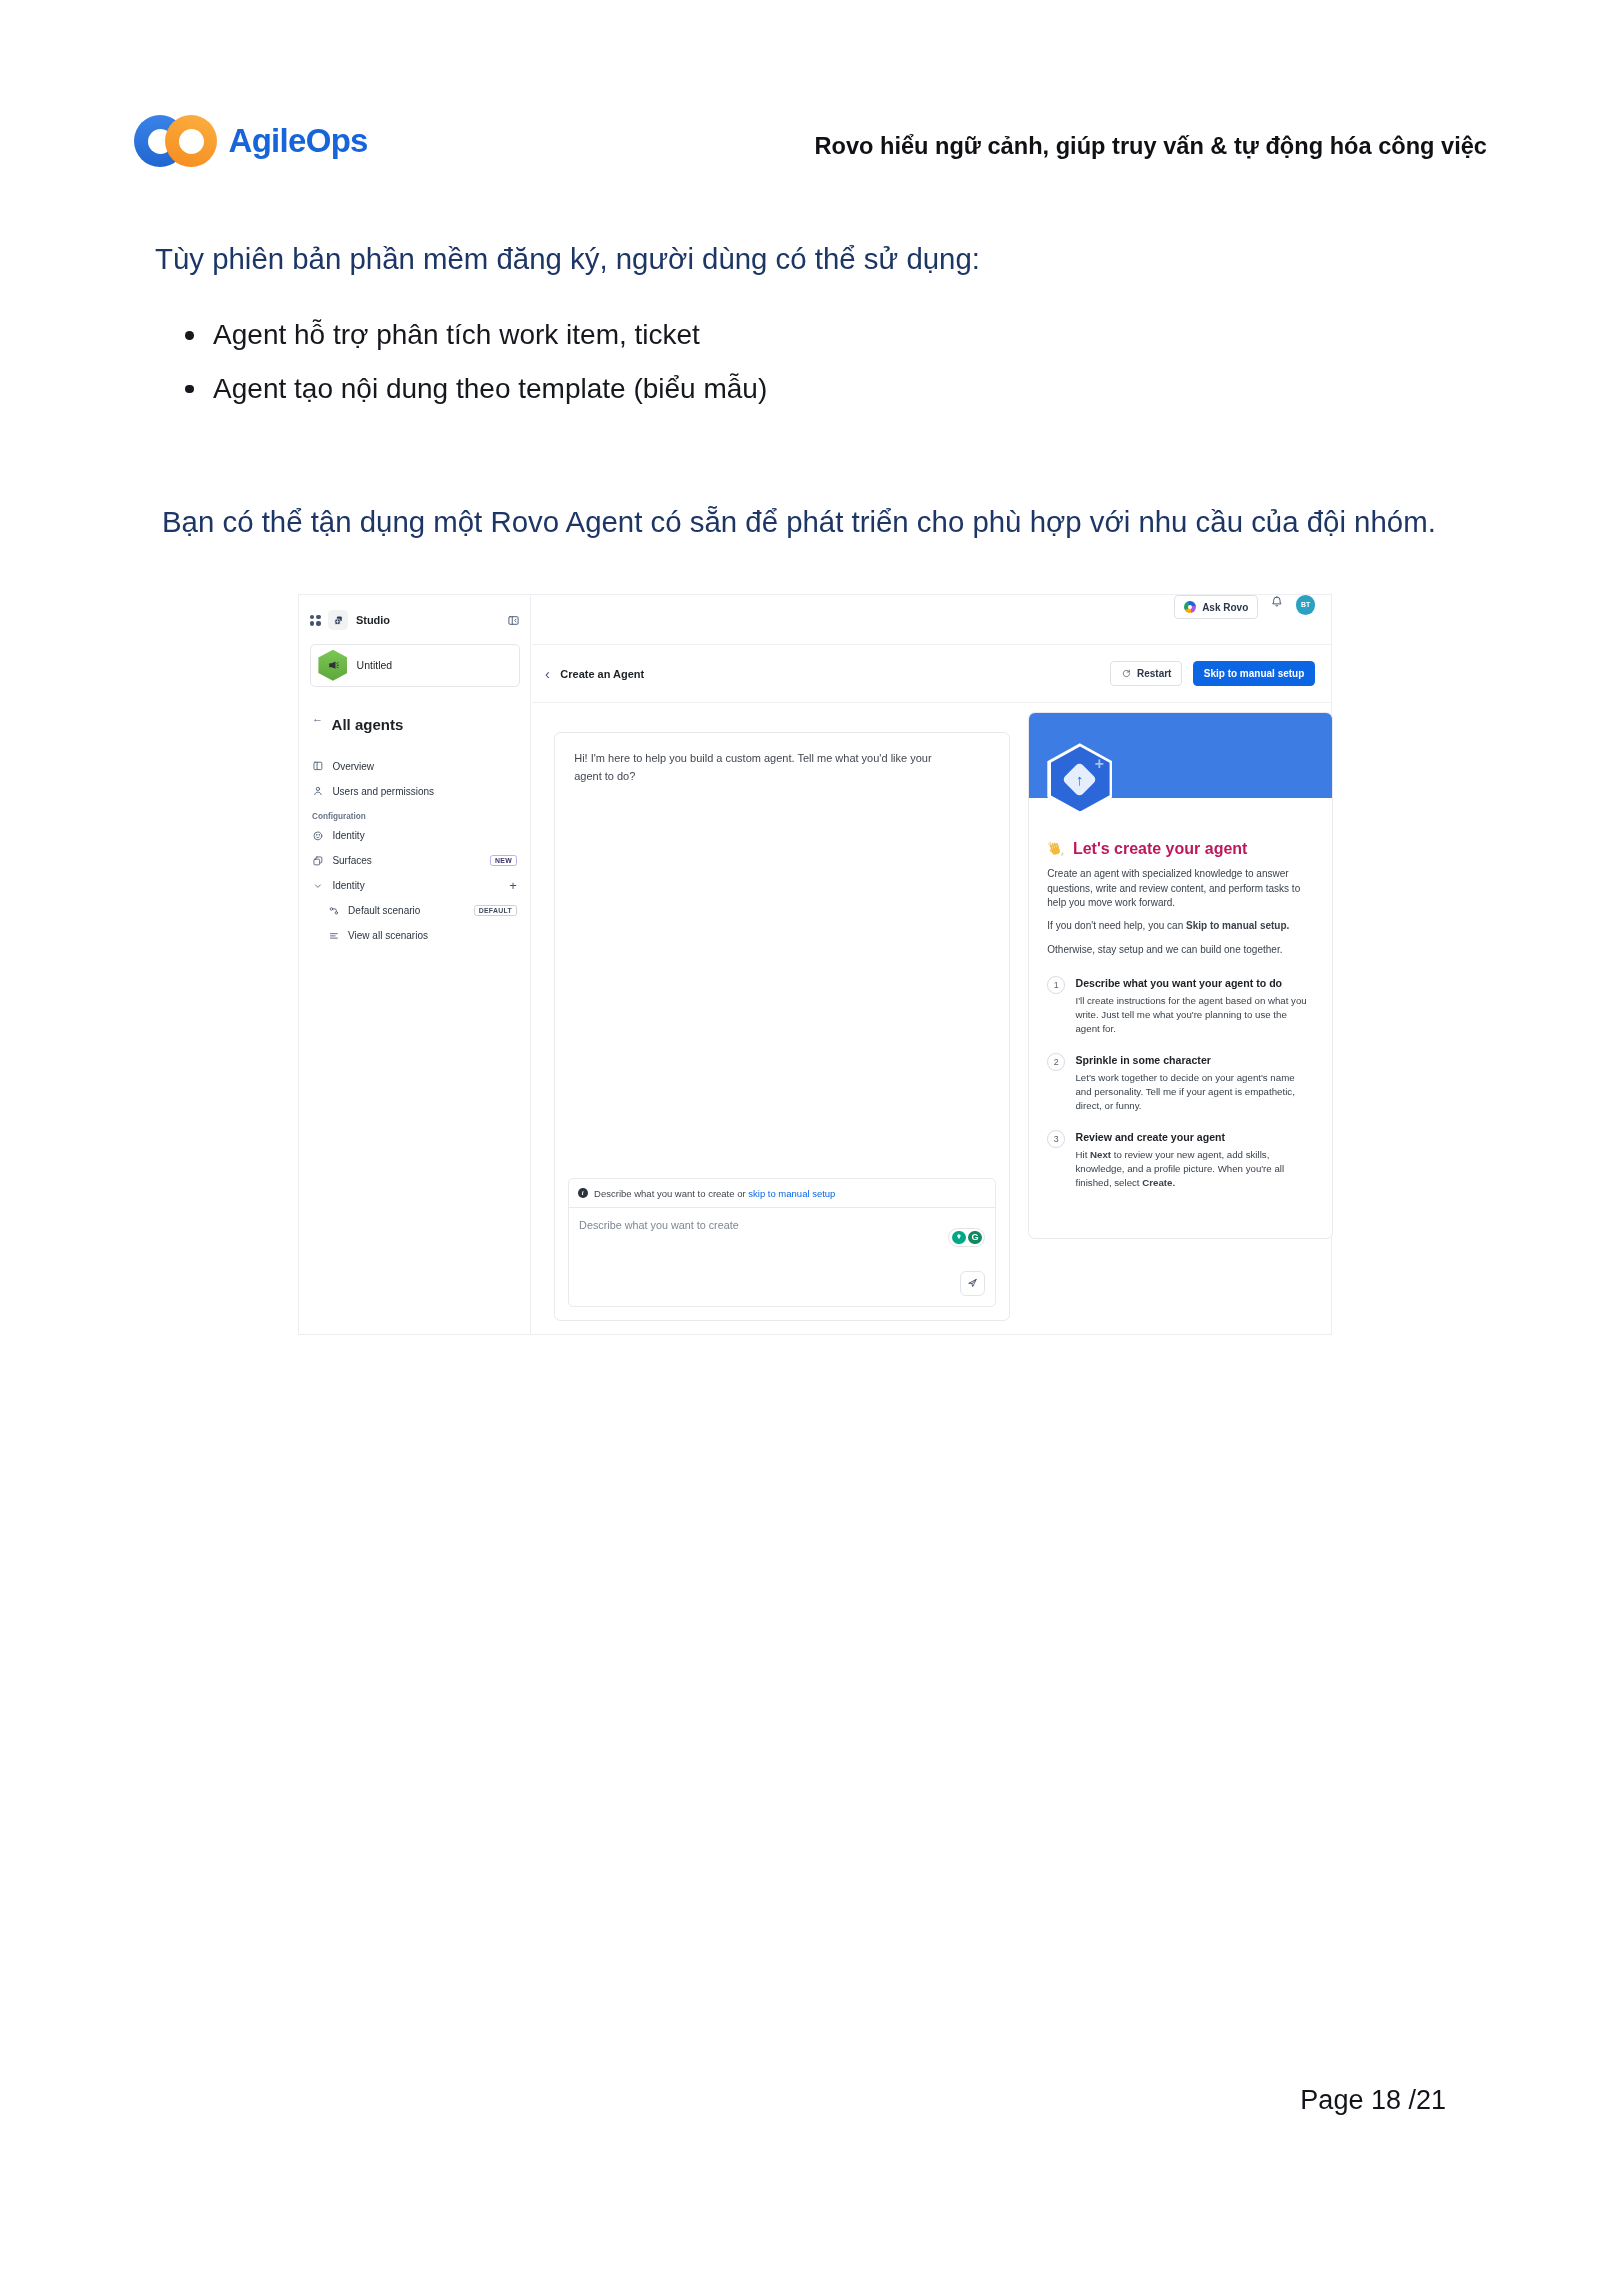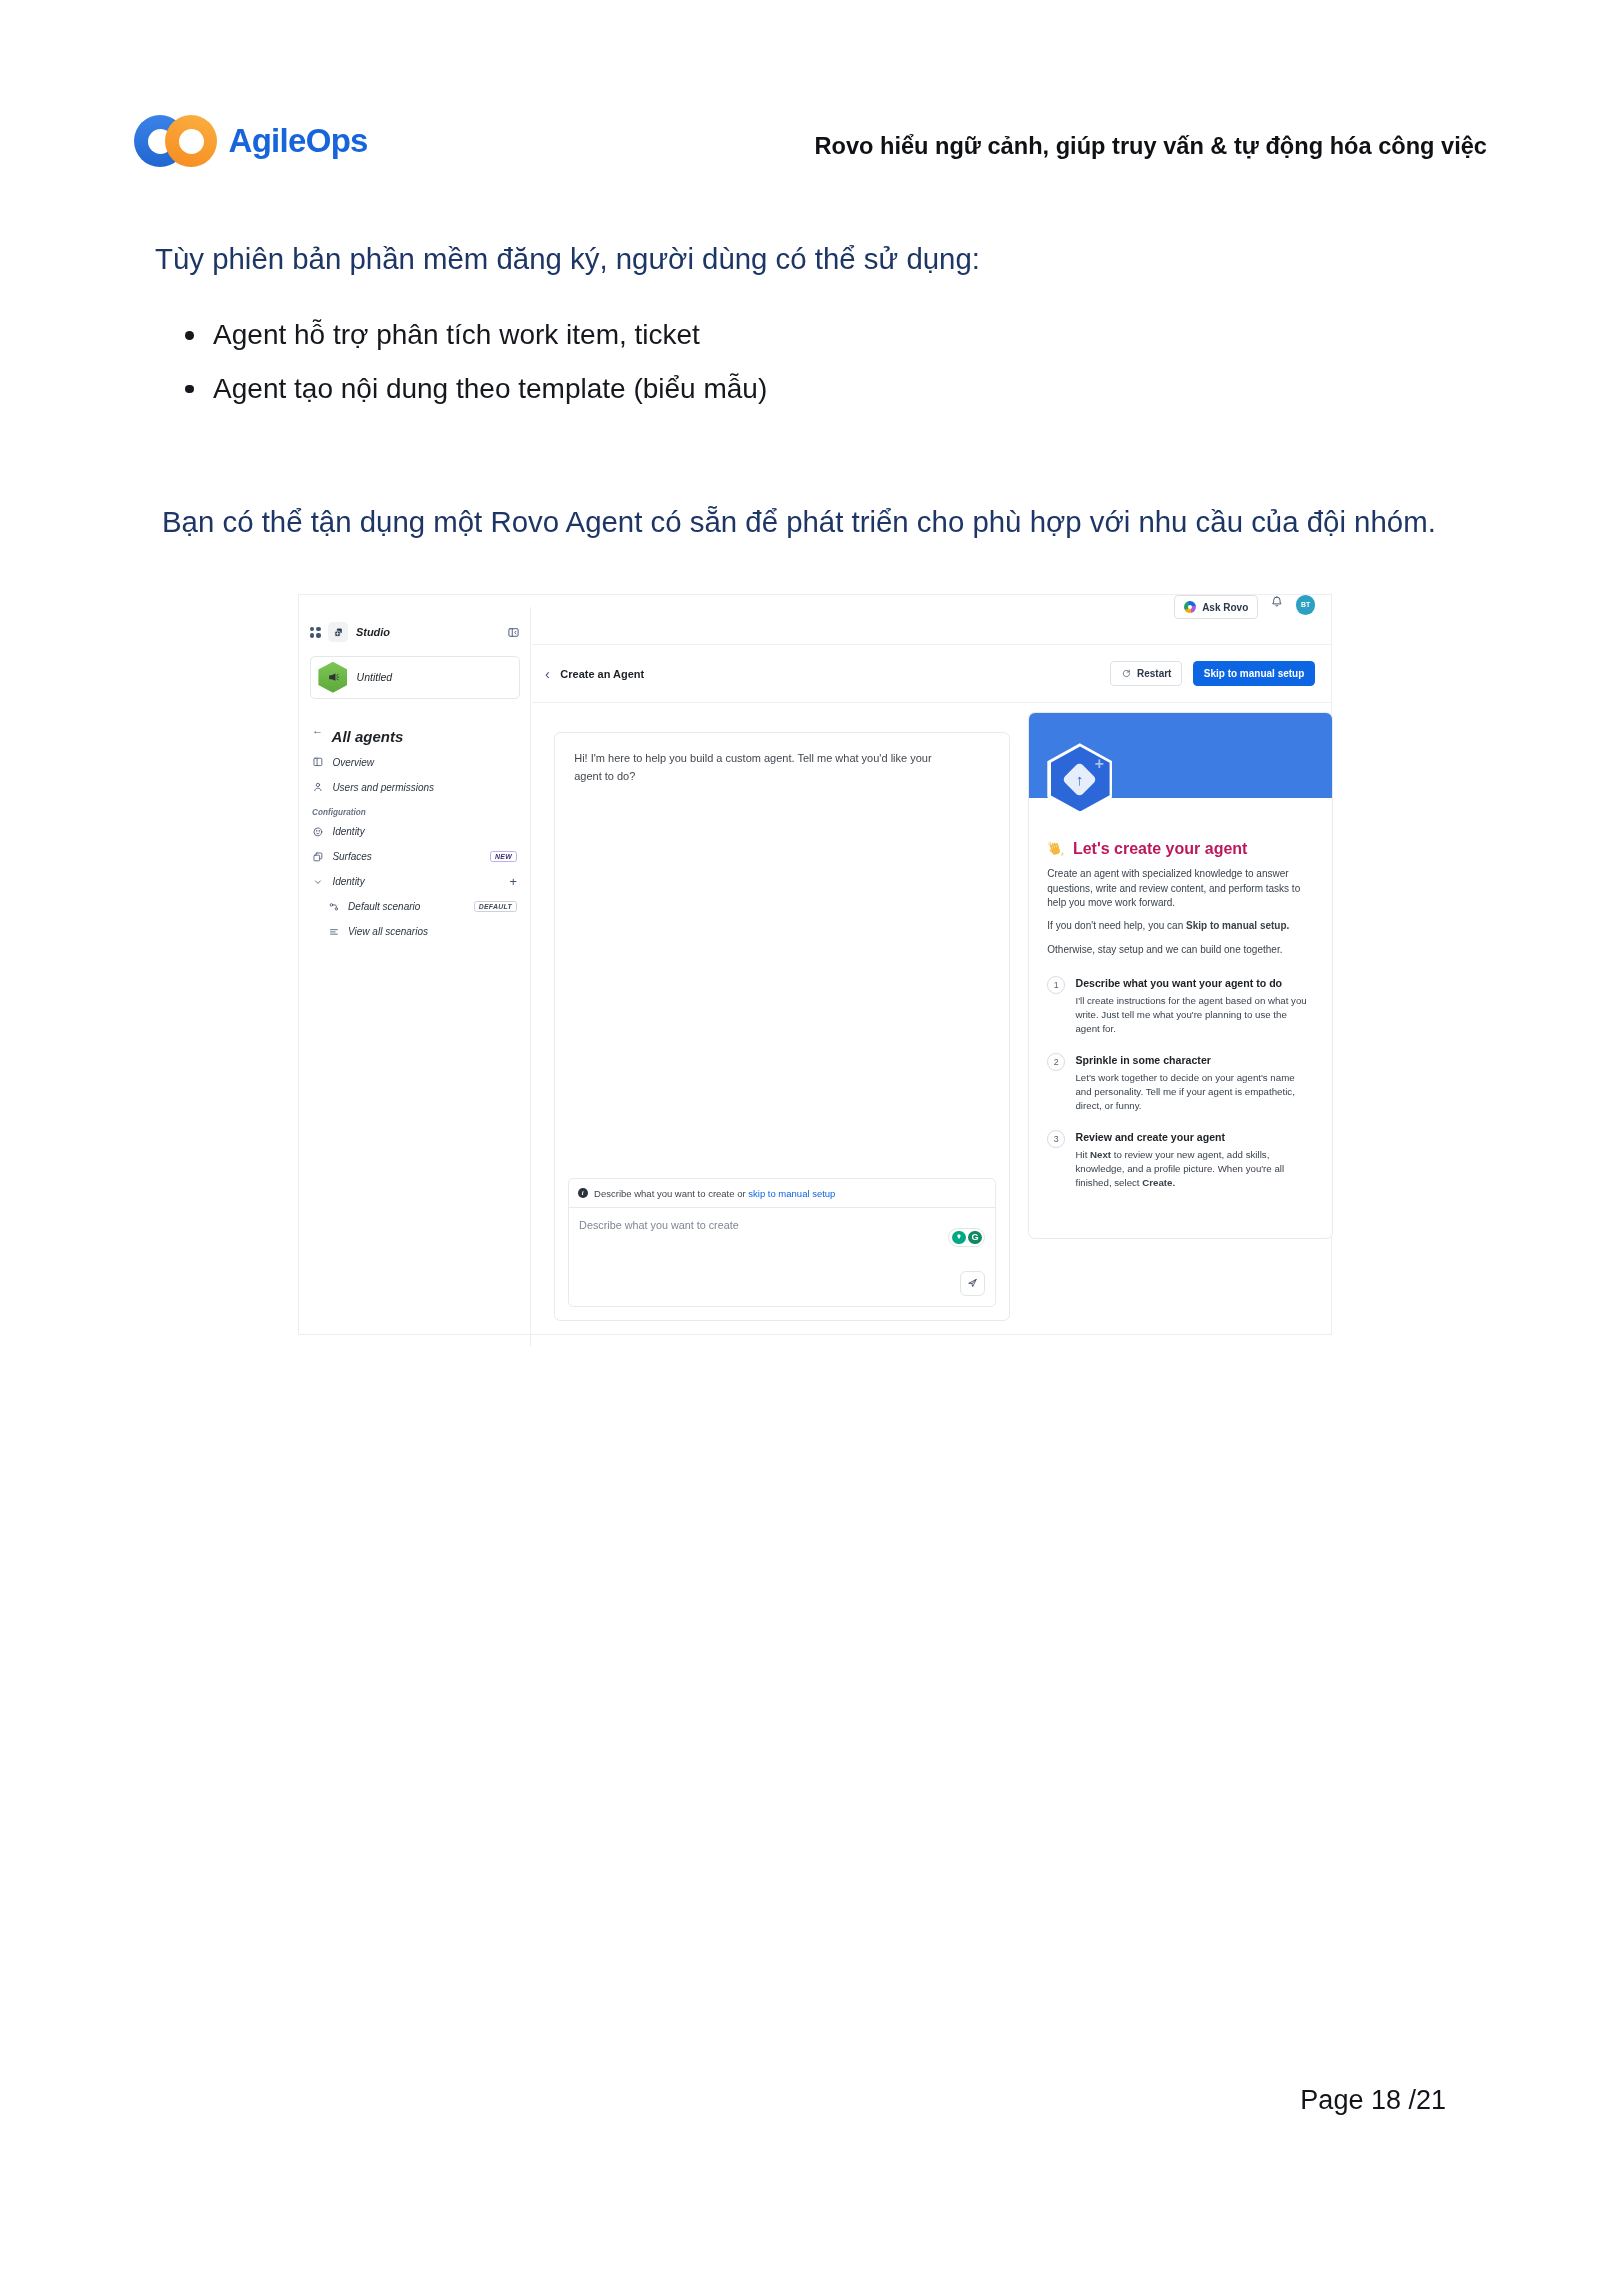--- a/index.html
+++ b/index.html
@@ -25,35 +25,35 @@
   .bullet-label{font-size:28px;color:#15181d;}
   .closing{position:absolute;left:162px;top:496px;width:1292px;font-size:29.4px;color:#1d3666;line-height:1.75;}
   .doc-footer{position:absolute;right:177px;top:2085px;font-size:27px;color:#121419;}
 
   
   .shot{position:absolute;left:298px;top:594px;width:1034px;height:741px;border:0.7px solid #eceef1;
         background:#fff;font-size:10.5px;color:#1d2125;box-sizing:border-box;}
   .shot *{box-sizing:border-box;}
   svg.ic{display:block;stroke:#44546f;fill:none;stroke-width:1.7;stroke-linecap:round;stroke-linejoin:round;}
 
-  .sidebar{position:absolute;left:0;top:12px;width:232px;height:100%;border-right:0.7px solid #eceef1;padding:10.5px 10.5px 0 10.5px;font-style:italic;}
+  .sidebar{position:absolute;left:0;top:0;width:232px;height:100%;border-right:0.7px solid #eceef1;padding:10.5px 10.5px 0 10.5px;}
   .side-top{display:flex;align-items:center;gap:7.9px;height:29px;}
   .dots{width:11px;height:11px;display:grid;grid-template-columns:1fr 1fr;grid-template-rows:1fr 1fr;gap:2.6px;}
   .dots i{background:#44546f;border-radius:50%;}
   .studio-badge{width:19.6px;height:19.6px;background:#f1f2f4;border-radius:4.6px;display:flex;align-items:center;justify-content:center;}
   .app-name{font-size:11px;font-weight:700;color:#1d2125;}
   .side-top .spacer{flex:1;}
   .ws-card{margin-top:9.2px;border:0.7px solid #e4e6ea;border-radius:5.2px;padding:5.9px 7.9px;display:flex;align-items:center;gap:9.2px;height:43px;}
   .whex{width:29px;height:31px;clip-path:polygon(50% 0,100% 25%,100% 75%,50% 100%,0 75%,0 25%);
         background:linear-gradient(180deg,#7cc655,#5ea83c);display:flex;align-items:center;justify-content:center;flex:none;}
   .ws-name{font-size:10.5px;color:#1d2125;}
   .all-agents{margin-top:17px;display:flex;align-items:center;gap:8.5px;padding-left:2.6px;}
   .back-arrow{color:#44546f;font-size:11px;}
   .all-agents b{font-size:15px;color:#1d2125;margin-top:12px;}
-  .nav{margin-top:5px;}
+  .nav{margin-top:21px;}
   .nav-row{display:flex;align-items:center;gap:8.5px;height:25px;font-size:10px;color:#2b3442;padding:0 2.6px;}
   .nav-row.indent{padding-left:18.3px;}
   .section-label{font-size:8.2px;font-weight:700;color:#687387;margin:7.9px 0 2.6px;padding-left:2.6px;}
   .badge{margin-left:auto;font-size:6.9px;font-weight:700;padding:1.3px 3.9px;border-radius:2.6px;letter-spacing:0.3px;}
   .badge.new{border:0.7px solid #bdaef7;color:#3c2f69;}
   .badge.default{border:0.7px solid #ccd1d9;color:#3f4a5a;}
   .plus-btn{margin-left:auto;font-size:13px;color:#44546f;line-height:1;}
 
   .main{position:absolute;left:233px;top:0;right:0;height:100%;}
   .row1{height:50px;border-bottom:0.7px solid #eef0f2;display:flex;align-items:flex-start;justify-content:flex-end;gap:11.8px;padding-right:15.7px;}

